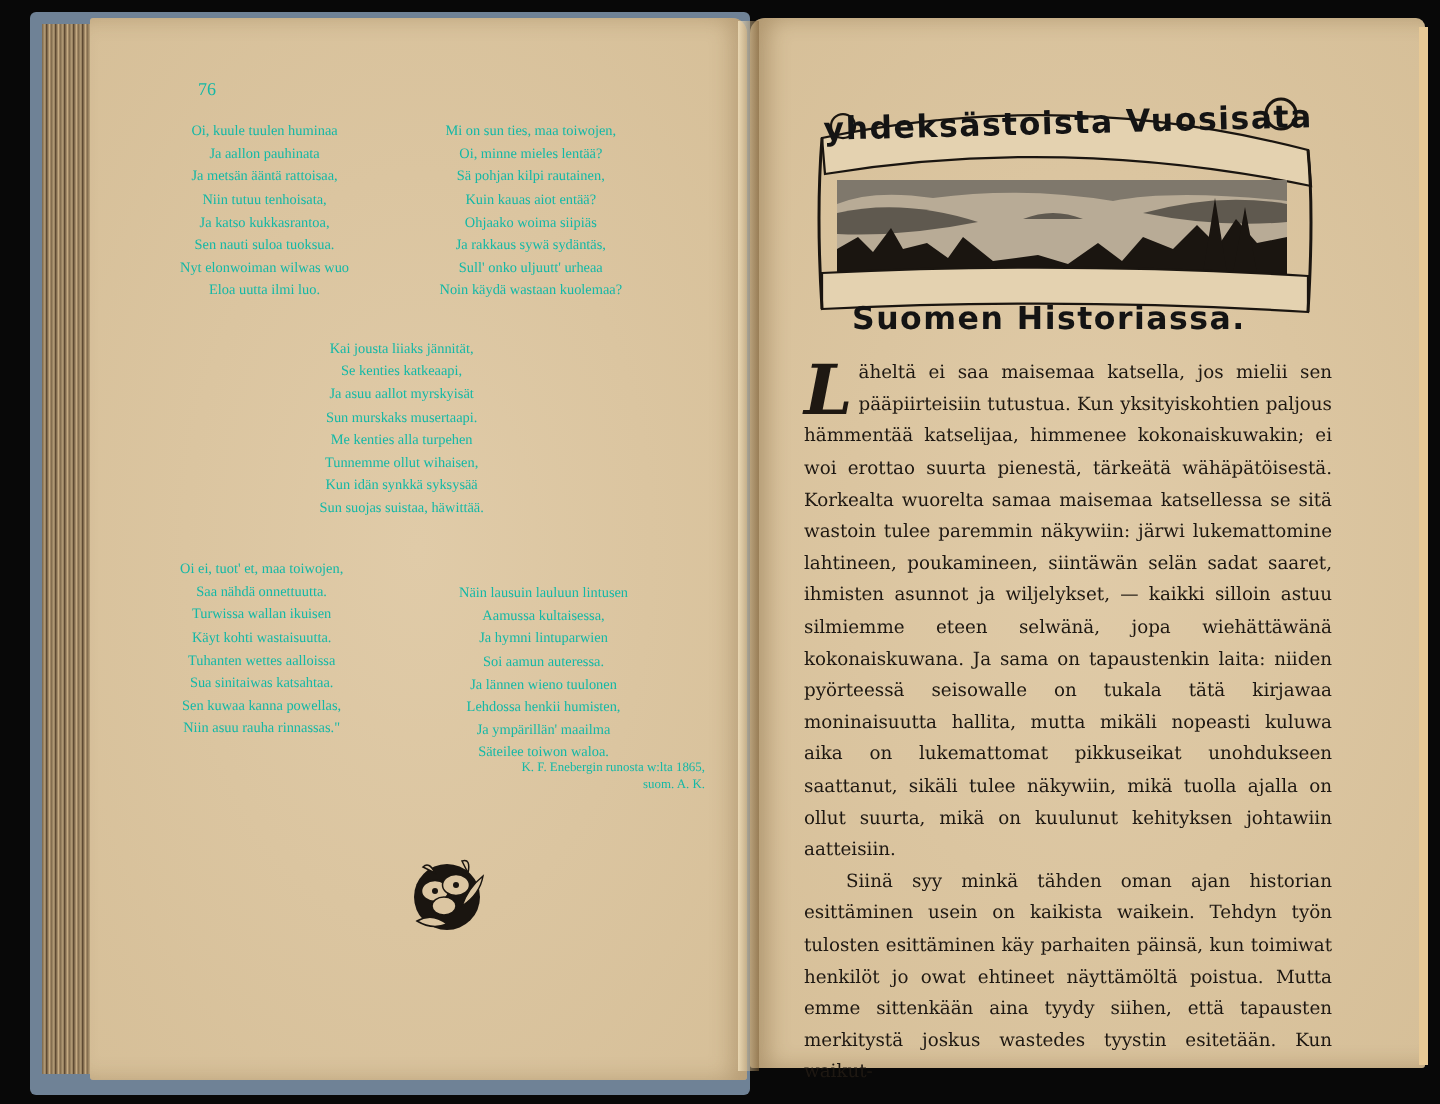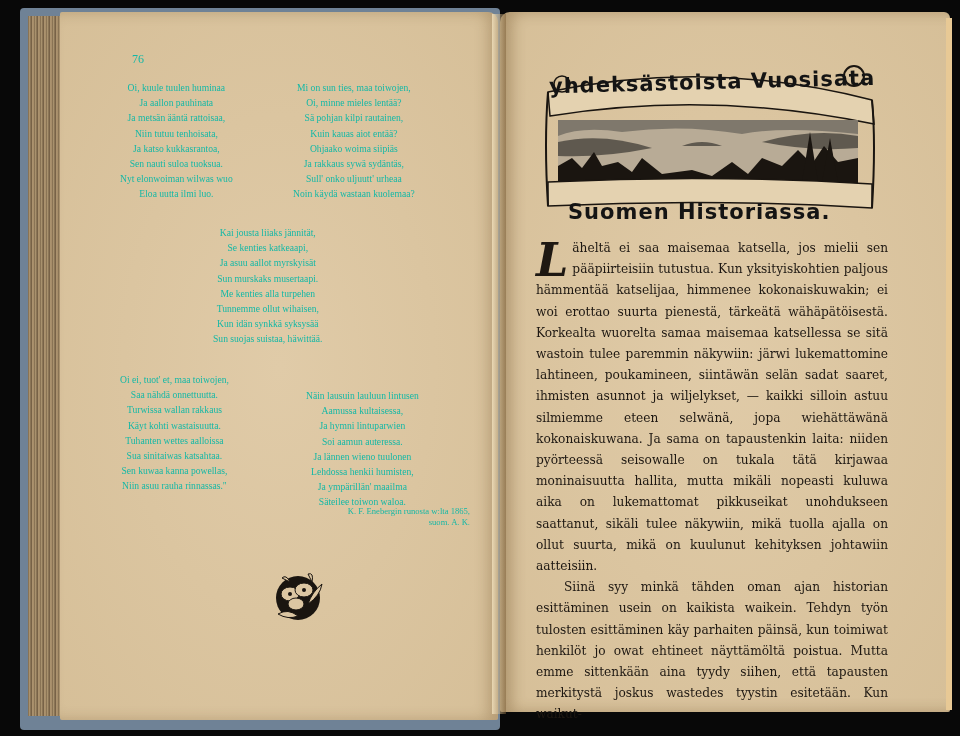--- a/index.html
+++ b/index.html
@@ -85,21 +85,21 @@
   <div>Sun murskaks musertaapi.</div>
   <div>Me kenties alla turpehen</div>
   <div>Tunnemme ollut wihaisen,</div>
   <div>Kun idän synkkä syksysää</div>
   <div>Sun suojas suistaa, häwittää.</div>
 </div>
 
 <div class="txt stanza" style="left:120px; top:372px;">
   <div>Oi ei, tuot' et, maa toiwojen,</div>
   <div>Saa nähdä onnettuutta.</div>
-  <div>Turwissa wallan rakkaus</div>
+  <div>Turwissa wallan ikuisen</div>
   <div>Käyt kohti wastaisuutta.</div>
   <div>Tuhanten wettes aalloissa</div>
   <div>Sua sinitaiwas katsahtaa.</div>
   <div>Sen kuwaa kanna powellas,</div>
   <div>Niin asuu rauha rinnassas."</div>
 </div>
 
 <div class="txt stanza" style="left:306px; top:372px;margin-top:16px;">
   <div>Näin lausuin lauluun lintusen</div>
   <div>Aamussa kultaisessa,</div>

